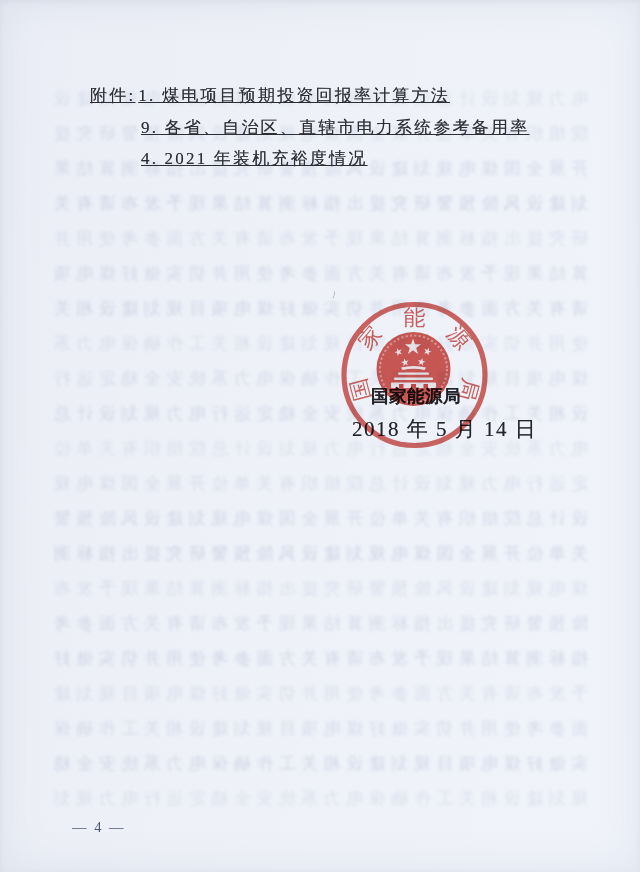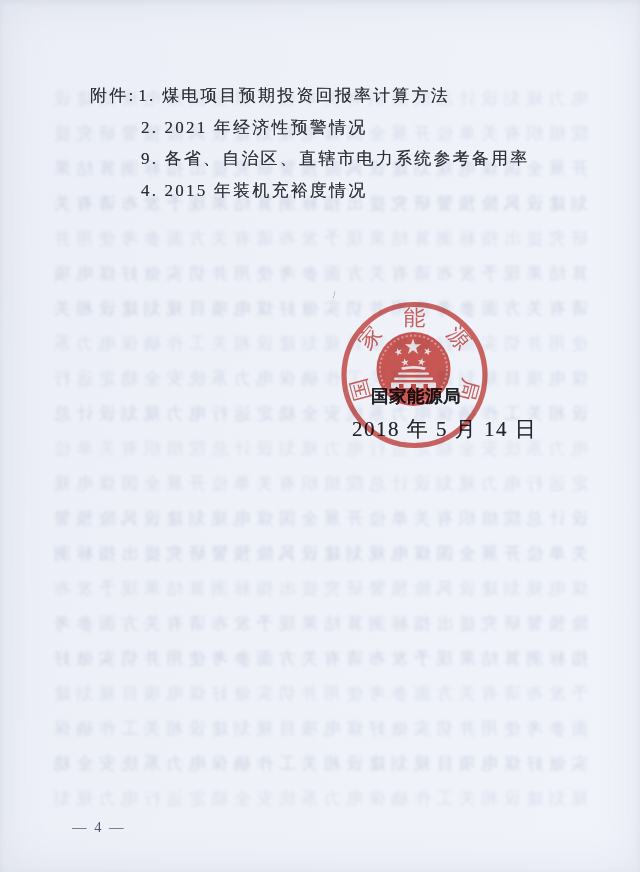--- a/index.html
+++ b/index.html
@@ -21,20 +21,21 @@
     white-space:nowrap;overflow:hidden;
     transform:scaleX(-1);
     filter:blur(1.7px);
     font-family:"Liberation Serif","DejaVu Serif",serif;
   }
   
   .attachments{
     position:absolute;left:90px;top:84px;
     color:#2d2e34;font-size:17px;letter-spacing:2.2px;
     text-shadow:0 0 0.6px rgba(45,46,52,0.55);
+    text-decoration:underline;
   }
   .att-row{height:31.6px;white-space:nowrap;}
   .att-row.indent{padding-left:51px;}
   .att-label{margin-right:3px;}
   
   .seal{position:absolute;left:322px;top:283px;width:185px;height:185px;
         mix-blend-mode:multiply;opacity:0.95;}
   .seal text{font-family:"Liberation Serif","DejaVu Serif",serif;}
   
   .agency-name{
@@ -83,23 +84,22 @@
       <div class="bleed-row" style="top: 613px; opacity: 0.23;">险预警研究提出指标测算结果现予发布请有关方面参考使用</div>
       <div class="bleed-row" style="top: 648px; opacity: 0.26;">指标测算结果现予发布请有关方面参考使用并切实做好煤电</div>
       <div class="bleed-row" style="top: 683px; opacity: 0.18;">予发布请有关方面参考使用并切实做好煤电项目规划建设相</div>
       <div class="bleed-row" style="top: 718px; opacity: 0.21;">面参考使用并切实做好煤电项目规划建设相关工作确保电力</div>
       <div class="bleed-row" style="top: 753px; opacity: 0.25;">实做好煤电项目规划建设相关工作确保电力系统安全稳定运</div>
       <div class="bleed-row" style="top: 788px; opacity: 0.17;">规划建设相关工作确保电力系统安全稳定运行电力规划设计</div>
     </div>
 
   <div class="attachments">
       <div class="att-row"><span class="att-label">附件:</span><span>1. 煤电项目预期投资回报率计算方法</span></div>
-      <div class="att-row indent"><span>2. 2021 年经济性预警情况</span></div>
       <div class="att-row indent"><span>9. 各省、自治区、直辖市电力系统参考备用率</span></div>
-      <div class="att-row indent"><span>4. 2015 年装机充裕度情况</span></div>
+      <div class="att-row indent"><span>4. 2021 年装机充裕度情况</span></div>
     </div>
 
   <svg class="seal" viewBox="0 0 185 185" xmlns="http://www.w3.org/2000/svg">
     <defs>
       <path id="star" d="M0,-1 L0.2245,-0.309 L0.951,-0.309 L0.363,0.118 L0.588,0.809 L0,0.382 L-0.588,0.809 L-0.363,0.118 L-0.951,-0.309 L-0.2245,-0.309 Z"></path>
     </defs>
 
     <circle cx="92.5" cy="92" r="70.5" fill="none" stroke="#d0534d" stroke-width="5.2" opacity="0.92"></circle>
 
     <g fill="#cd443e" font-size="22" text-anchor="middle" opacity="0.88">

